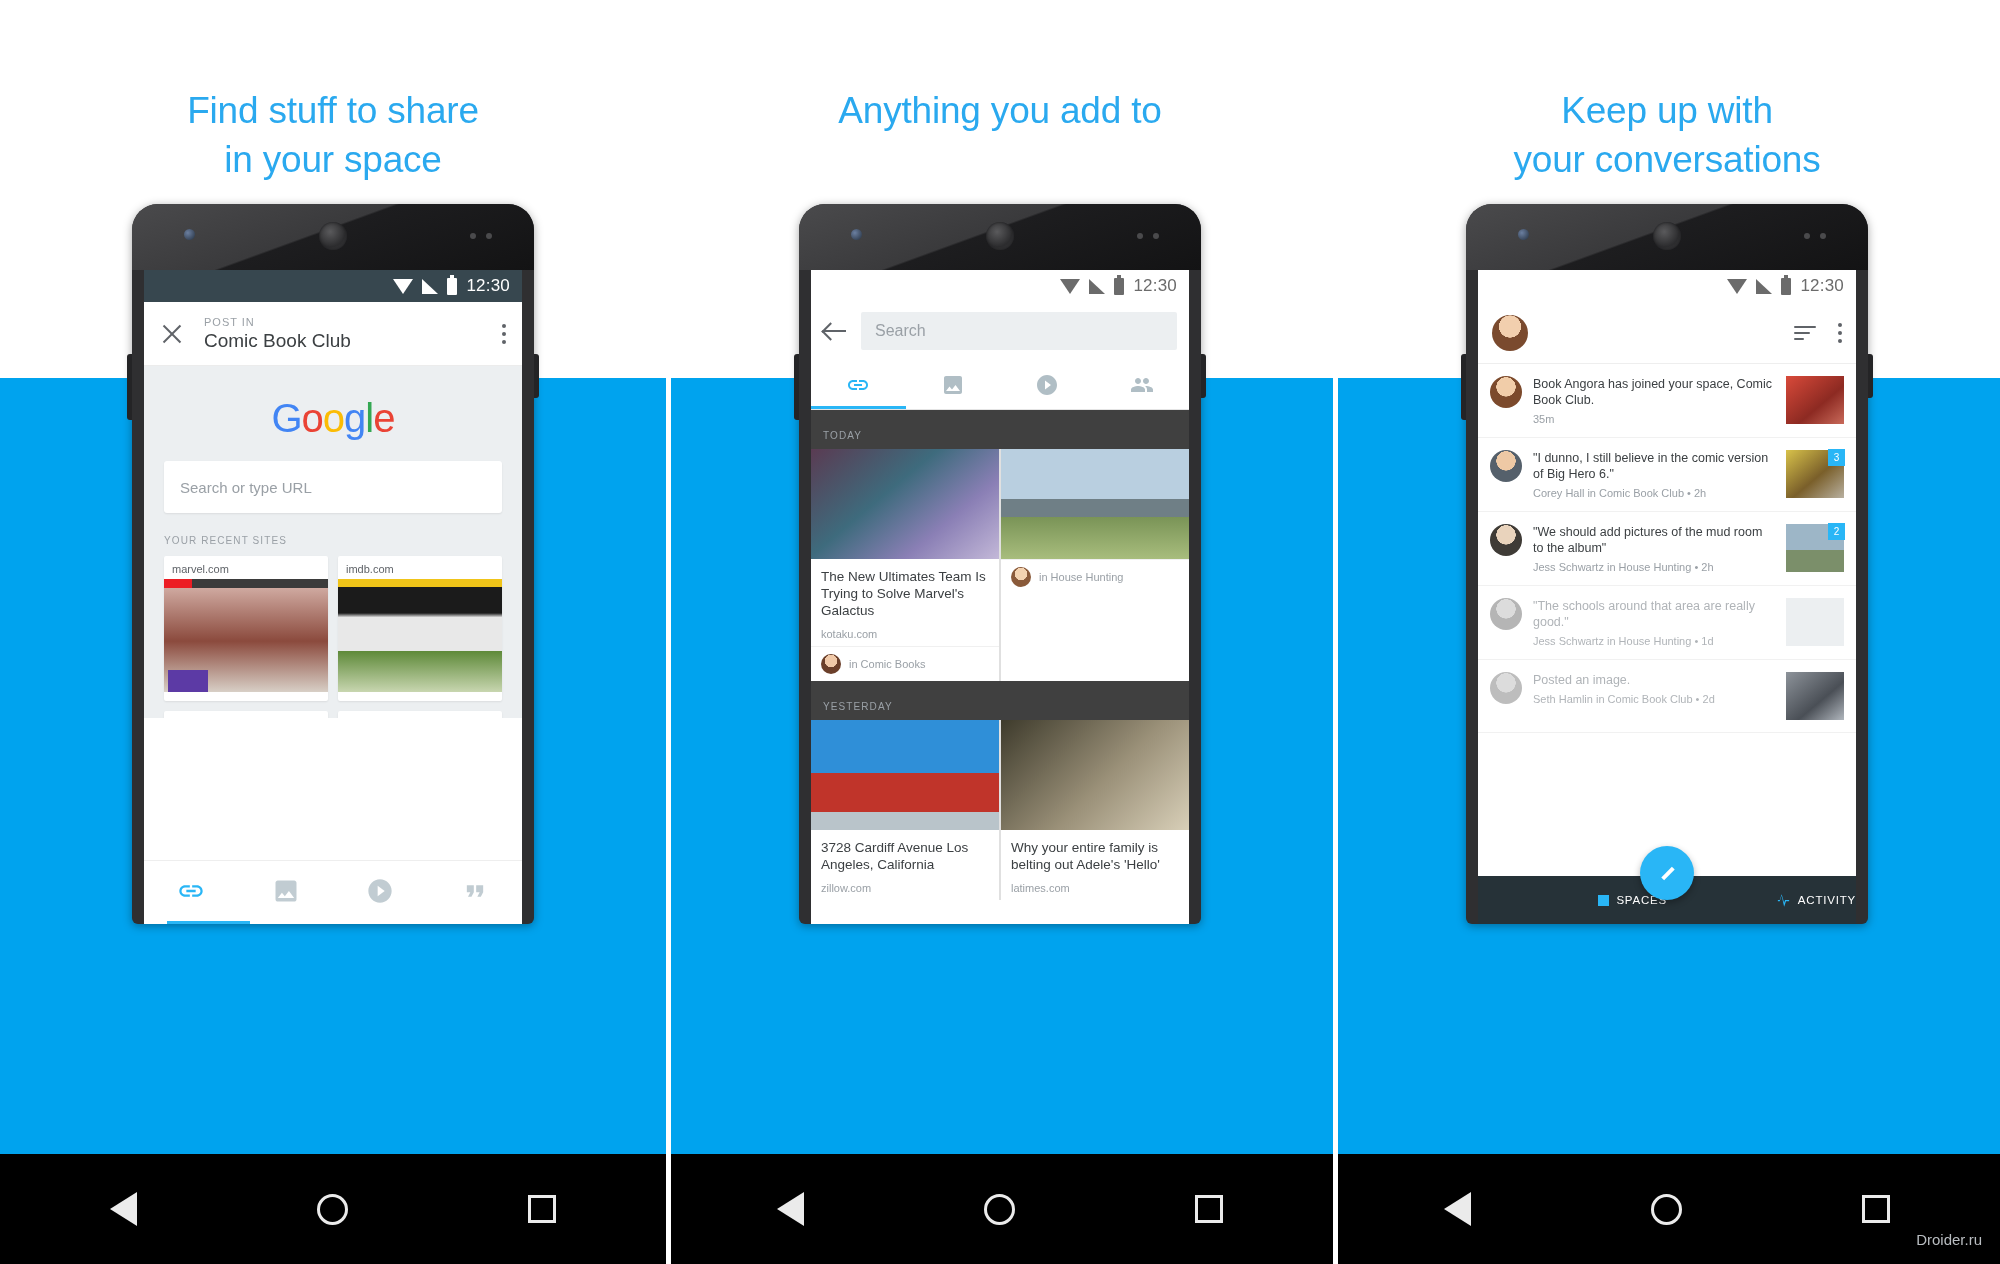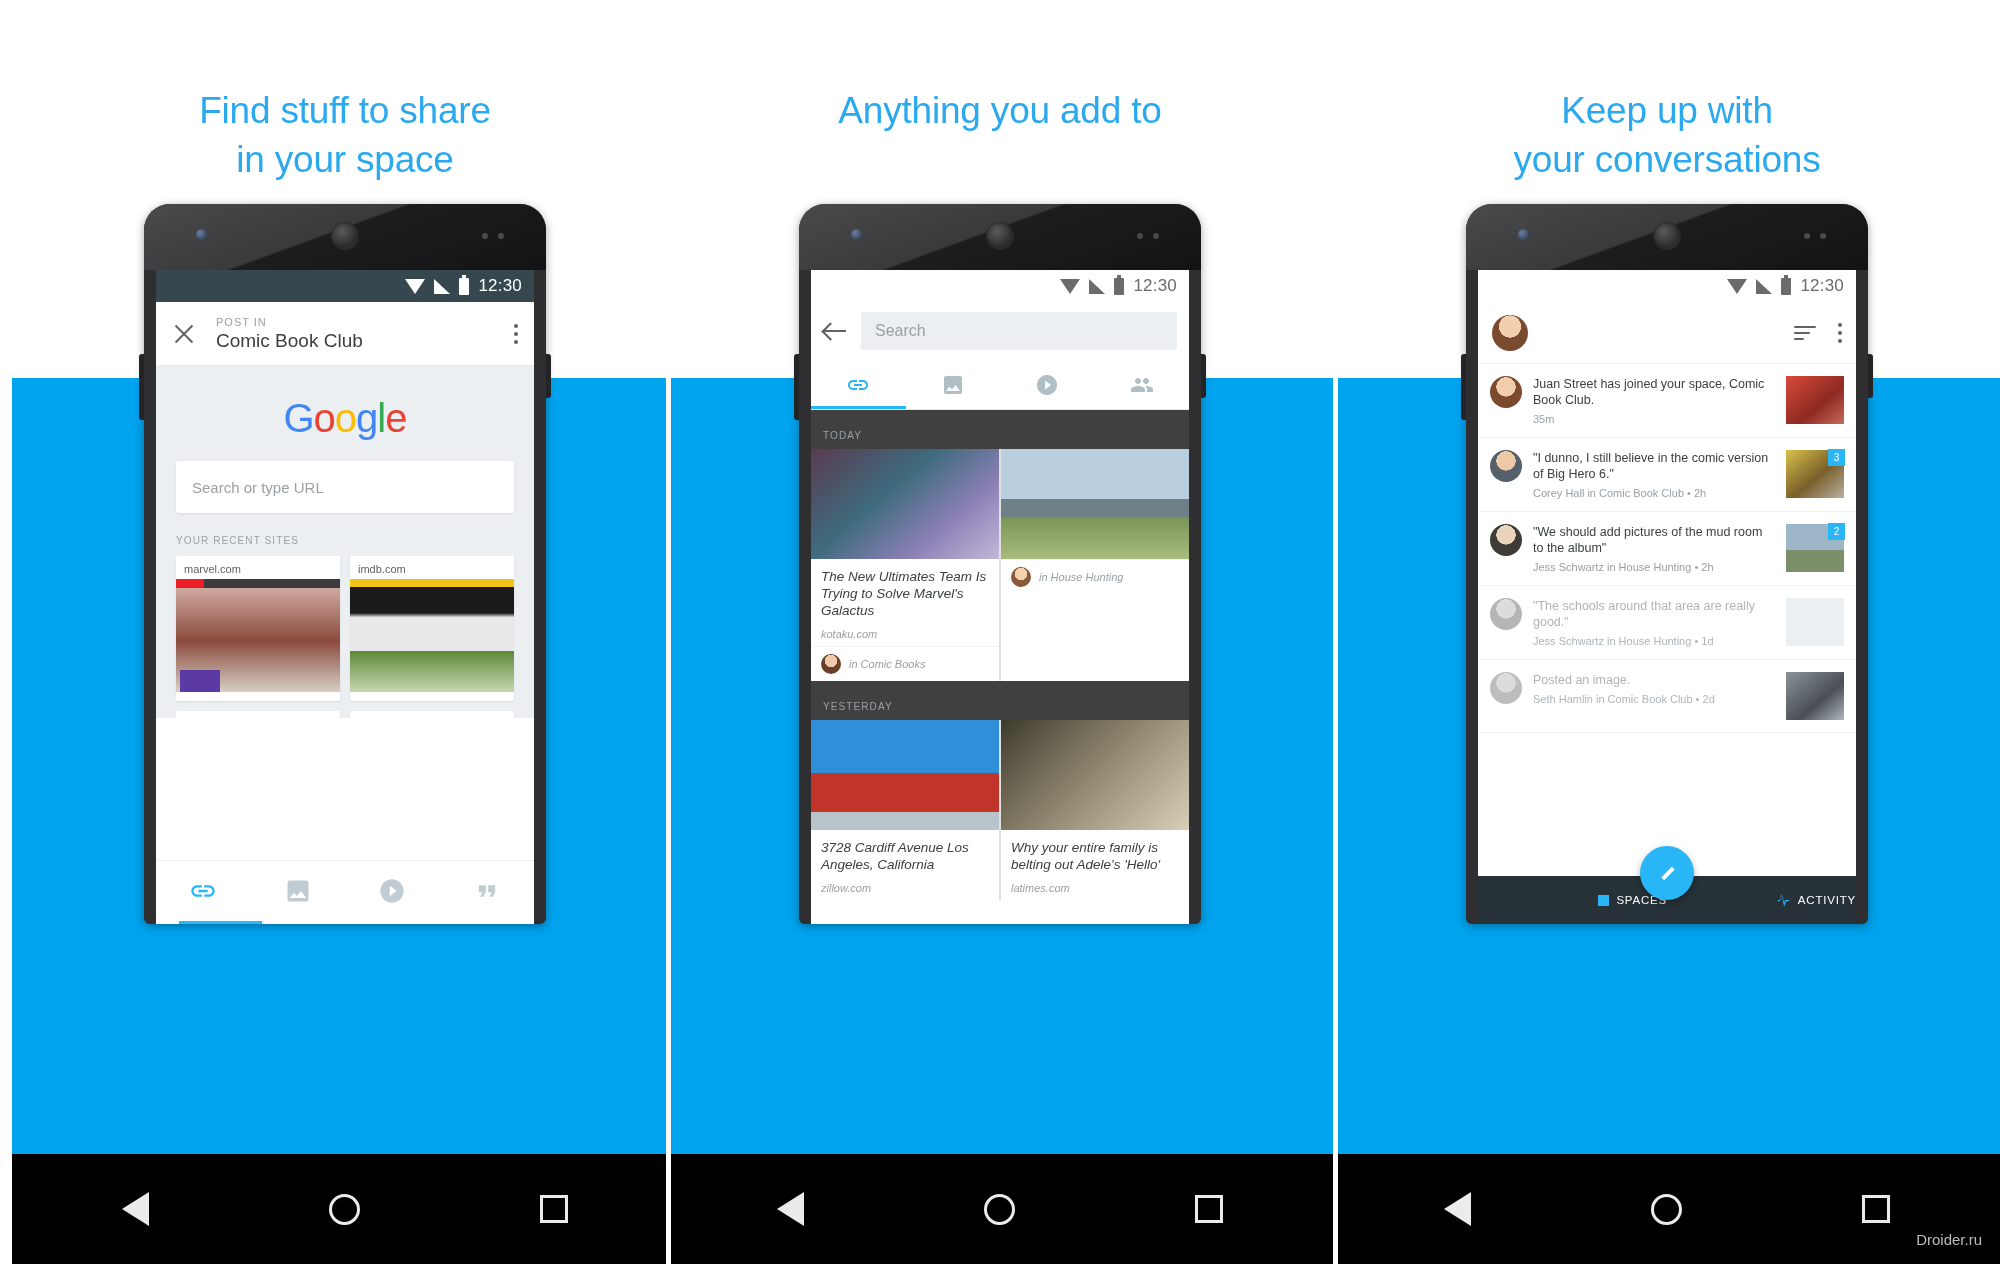--- a/index.html
+++ b/index.html
@@ -10,21 +10,21 @@
     overflow: hidden;
     position: relative;
   }
   .stage { position: relative; width: 2000px; height: 1264px; }
 
   
   .panel {
     position: absolute; top: 0; height: 1264px; width: 666px;
     overflow: hidden;
   }
-  .panel-1 { left: 12px; }
+  .panel-1 { left: 0; }
   .panel-2 { left: 667px; }
   .panel-3 { left: 1334px; }
   .gap {
     position: absolute; top: 0; height: 1264px; width: 5px;
     background: #ffffff; z-index: 60;
   }
 
   .caption {
     position: absolute; top: 86px; left: 0; width: 666px;
     text-align: center; color: #2aa9ef;
@@ -178,21 +178,21 @@
   .arrow-back:after{content:"";position:absolute;top:7px;left:1px;width:11px;height:11px;
     border-left:2px solid #5f6368;border-bottom:2px solid #5f6368;transform:rotate(45deg);}
   .p2-search{flex:1 1 auto;height:38px;background:#eceff1;border-radius:2px;display:flex;align-items:center;
     padding:0 14px;color:#9aa0a6;font-size:16px;}
   .p2-tabs{height:50px;background:#fff;display:flex;border-bottom:1px solid #e4e4e4;position:relative;}
   .p2-tab{flex:1;display:flex;align-items:center;justify-content:center;color:#b0bec5;}
   .p2-tab.active{color:#29b6f6;}
   .p2-tab-ind{position:absolute;bottom:0;left:0;width:25%;height:3px;background:#29b6f6;}
   .sect-head{background:#404040;color:#9aa0a6;font-size:10px;letter-spacing:1.1px;padding:20px 12px 8px;}
   .cardrow{display:grid;grid-template-columns:1fr 1fr;gap:2px;background:#e0e0e0;}
-  .card{background:#fff;font-style:italic;}
+  .card{background:#fff;}
   .card-img{height:110px;}
   .card-body{padding:9px 10px 6px;}
   .card-title{font-size:13.5px;line-height:17px;color:#3c4043;}
   .card-src{font-size:11px;color:#9aa0a6;margin-top:9px;}
   .card-foot{display:flex;align-items:center;gap:8px;border-top:1px solid #f0f0f0;padding:7px 10px;}
   .mini-av{width:20px;height:20px;border-radius:50%;flex:0 0 auto;}
   .card-space{font-size:11px;color:#9aa0a6;}
   .img-comics{background:linear-gradient(140deg,#5a3b52,#3e6b7d 40%,#8a7fb5 70%,#c3b8d8);}
   .img-house{background:linear-gradient(180deg,#b9cfe0 0 45%,#6f7f86 45% 62%,#7a9457 62%,#a8bd7d);}
   .img-bldg{background:linear-gradient(180deg,#2f8fd8 0 48%,#c0342a 48% 84%,#b9c4ca 84%);}
@@ -499,21 +499,21 @@
               <i></i>
               <i></i>
               <i></i>
             </div>
         </div>
 
         <div class="act-list">
           <div class="act-item">
             <div class="act-av av1"></div>
             <div class="act-main">
-              <div class="act-text">Juan Street has joined your space, Comic Book Club.</div>
+              <div class="act-text">Book Angora has joined your space, Comic Book Club.</div>
               <div class="act-meta">35m</div>
             </div>
             <div class="act-thumb t-red"></div>
           </div>
 
           <div class="act-item">
             <div class="act-av av2"></div>
             <div class="act-main">
               <div class="act-text">"I dunno, I still believe in the comic version of Big Hero 6."</div>
               <div class="act-meta">Corey Hall in Comic Book Club • 2h</div>

